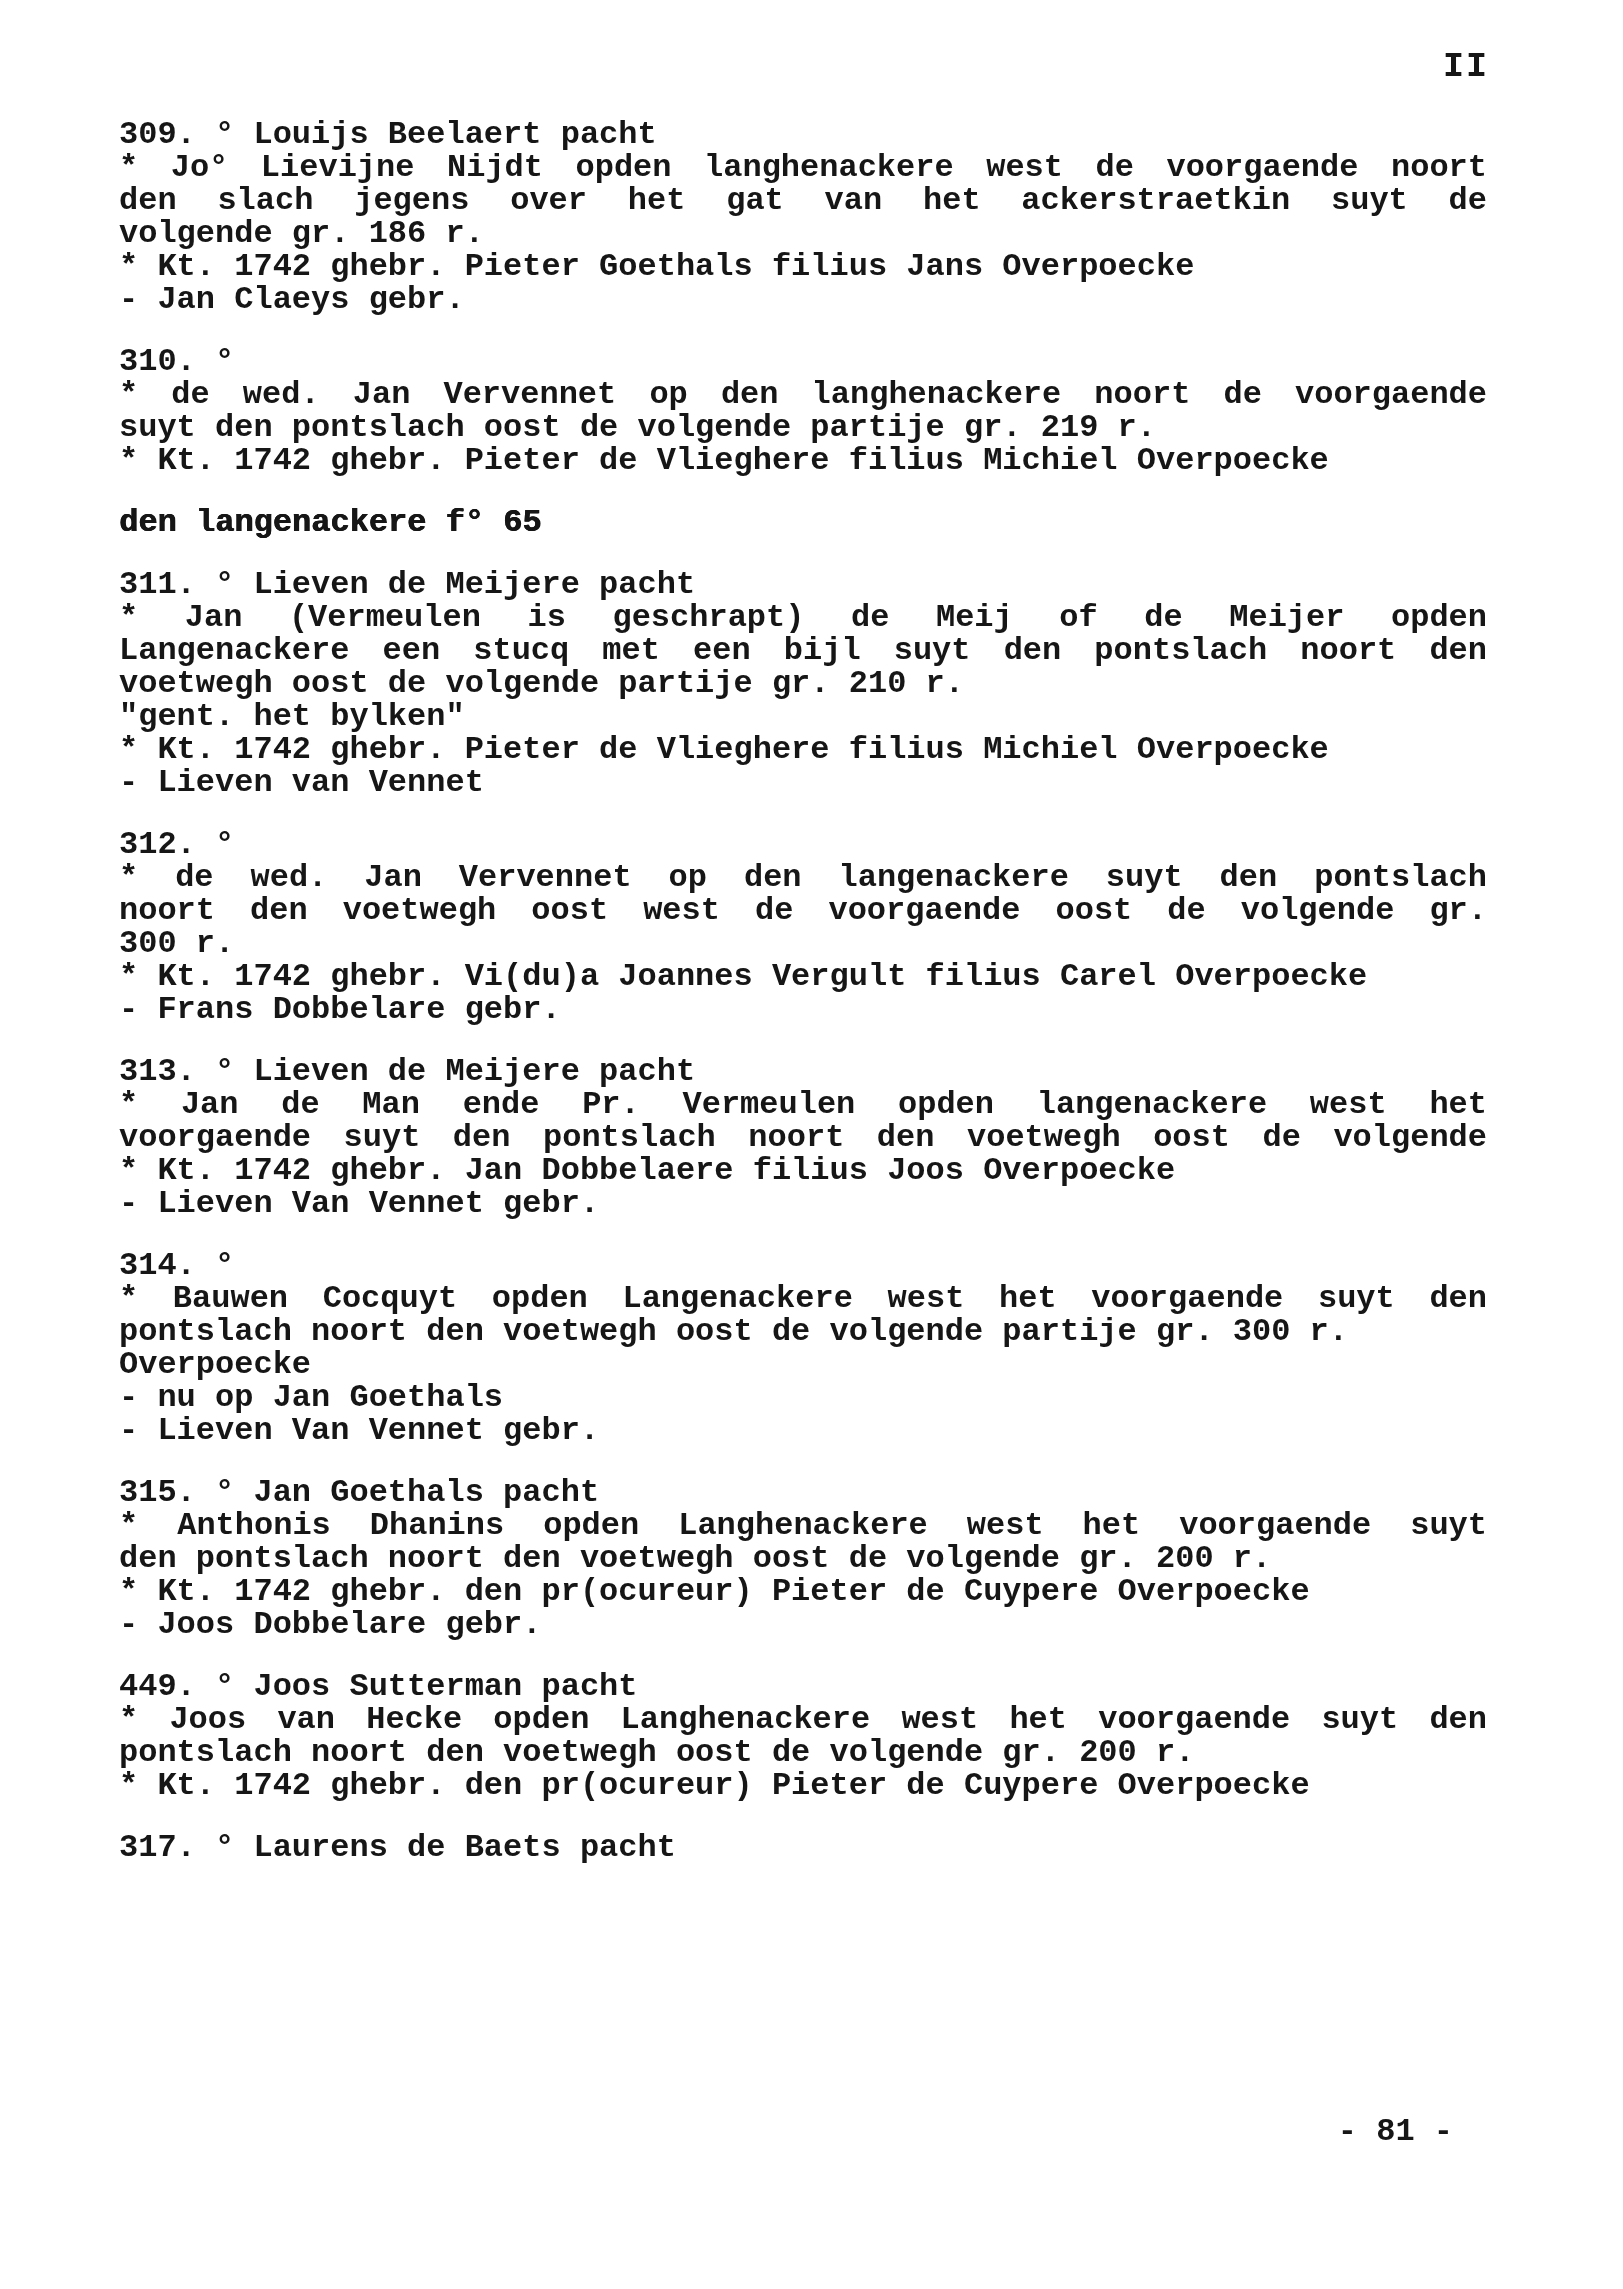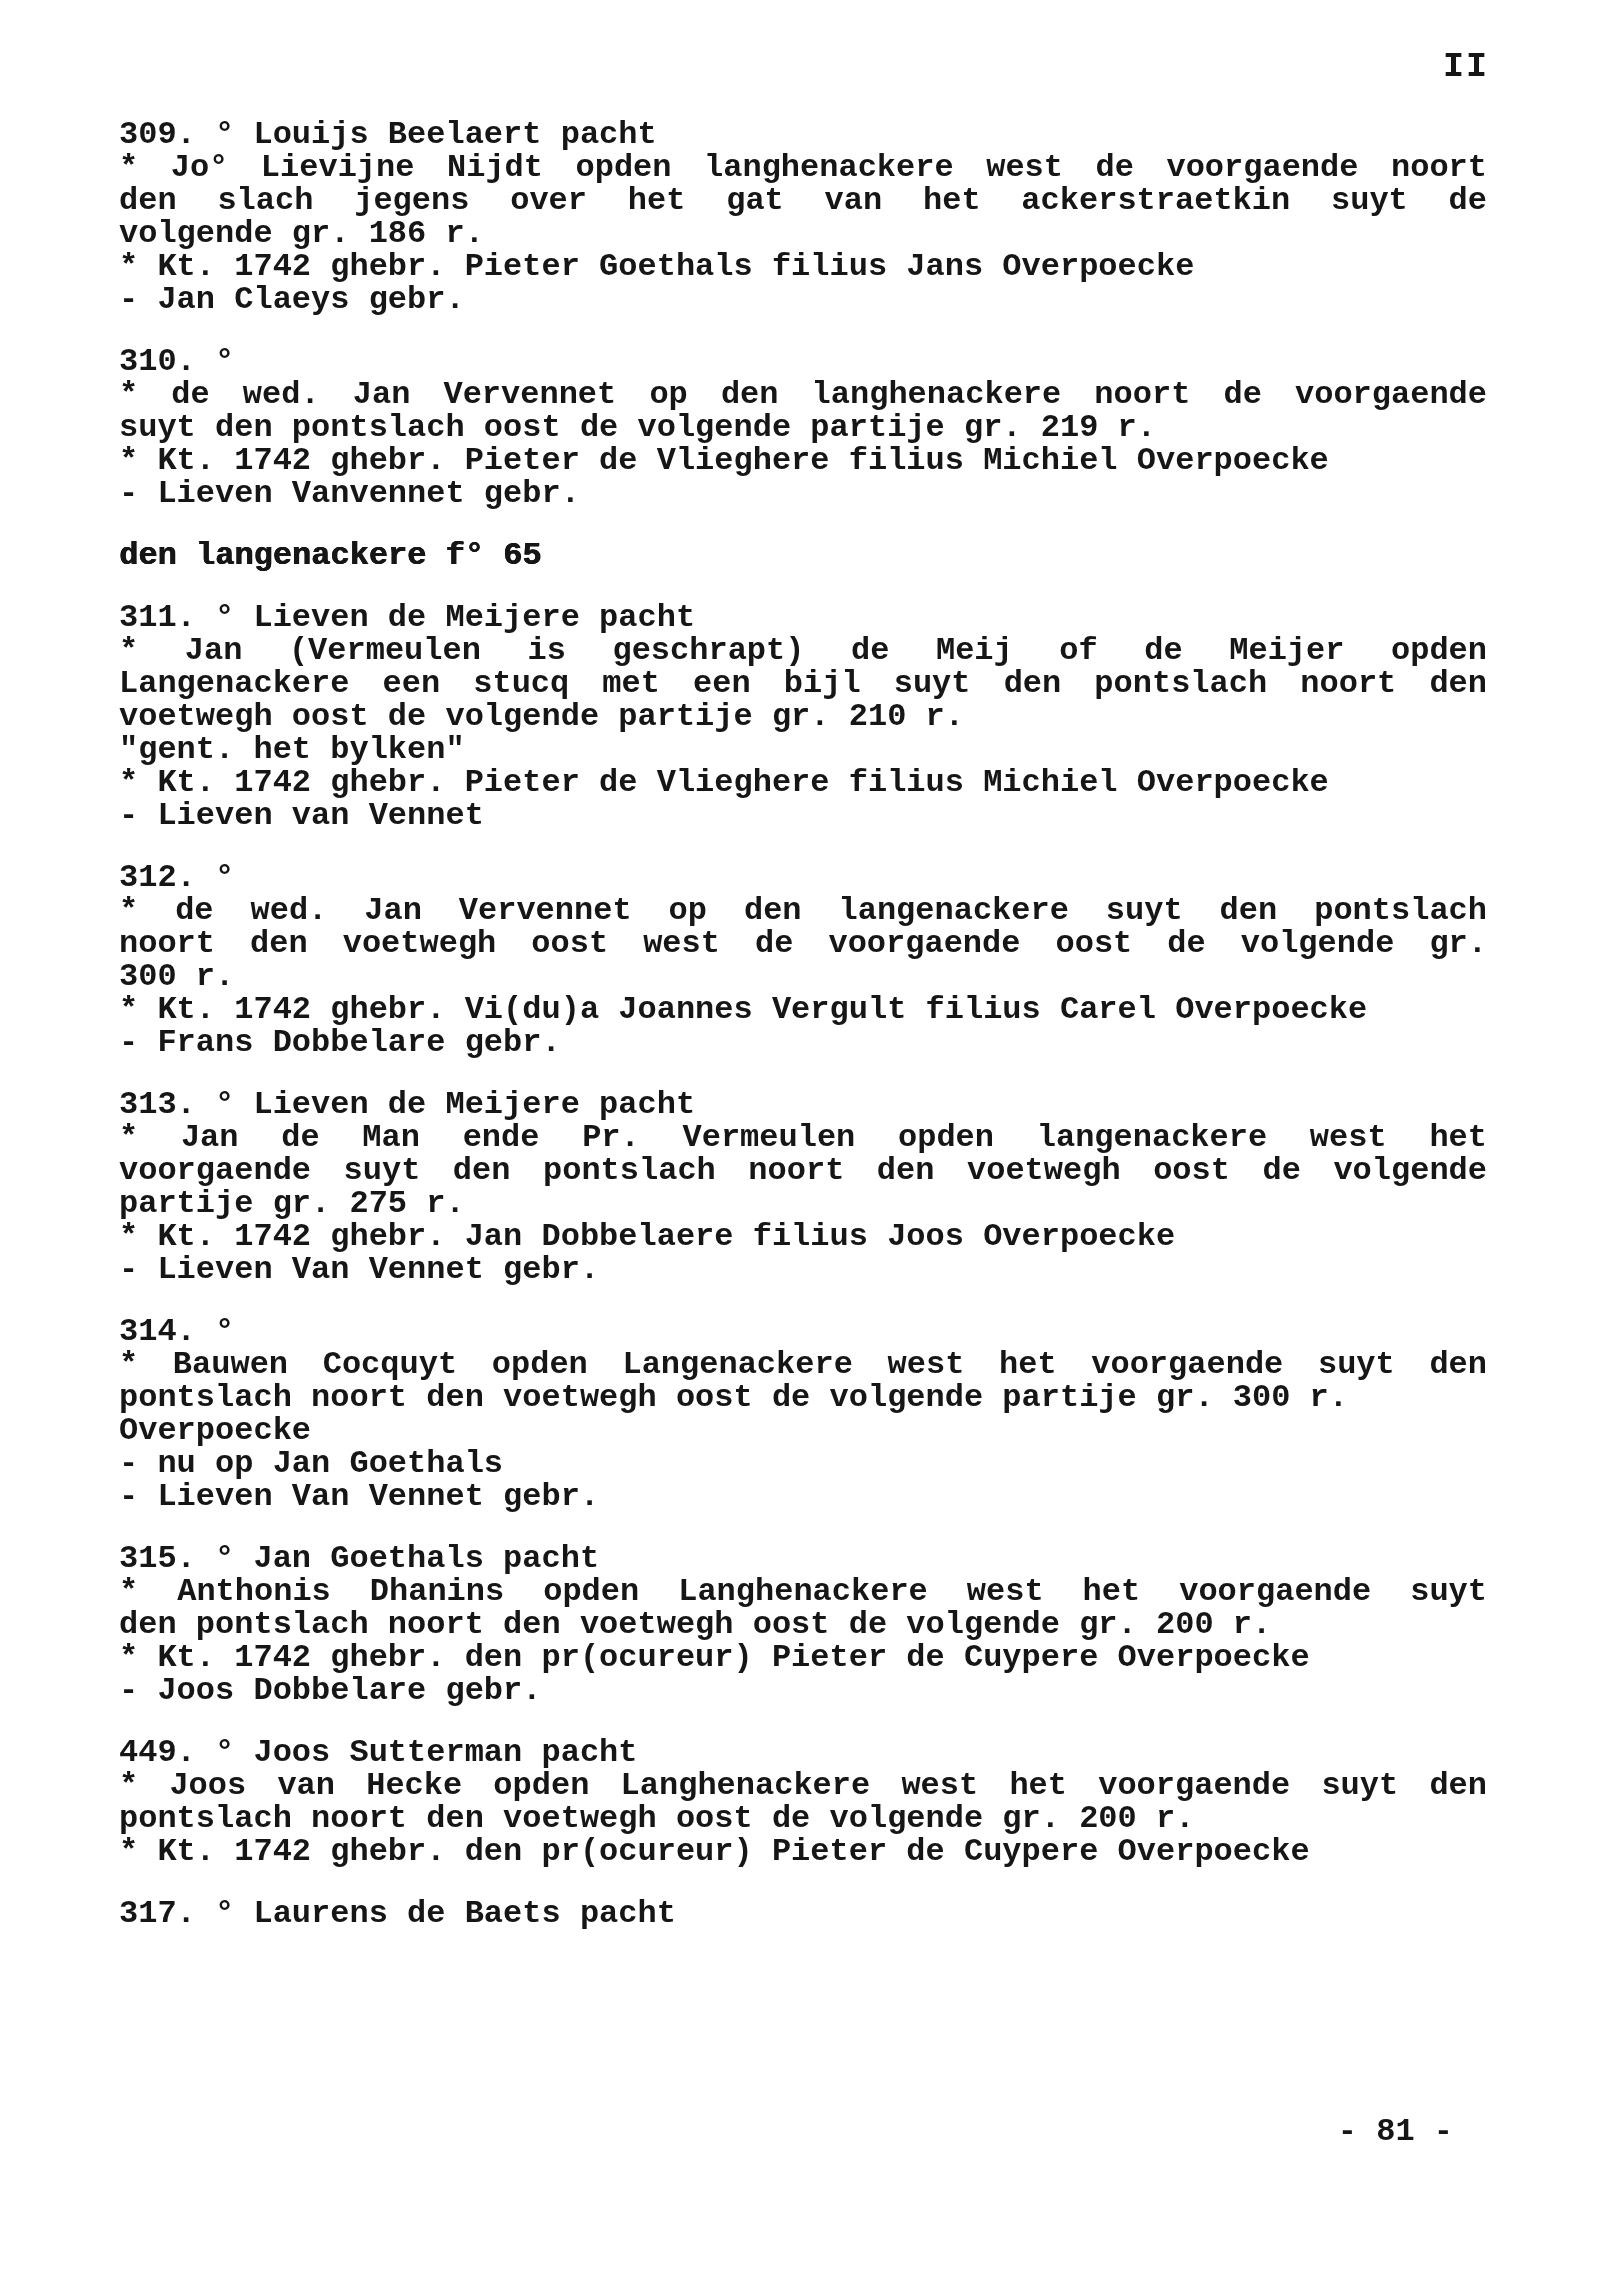--- a/index.html
+++ b/index.html
@@ -73,21 +73,20 @@
         <div class="line j">den slach jegens over het gat van het ackerstraetkin suyt de</div>
         <div class="line">volgende gr. 186 r.</div>
         <div class="line">* Kt. 1742 ghebr. Pieter Goethals filius Jans Overpoecke</div>
         <div class="line">- Jan Claeys gebr.</div>
       </div>
       <div class="block">
         <div class="line">310. °</div>
         <div class="line j">* de wed. Jan Vervennet op den langhenackere noort de voorgaende</div>
         <div class="line">suyt den pontslach oost de volgende partije gr. 219 r.</div>
         <div class="line">* Kt. 1742 ghebr. Pieter de Vlieghere filius Michiel Overpoecke</div>
-        <div class="line">- Lieven Vanvennet gebr.</div>
       </div>
       <div class="block heading">
         <div class="line">den langenackere f° 65</div>
       </div>
       <div class="block">
         <div class="line">311. ° Lieven de Meijere pacht</div>
         <div class="line j">* Jan (Vermeulen is geschrapt) de Meij of de Meijer opden</div>
         <div class="line j">Langenackere een stucq met een bijl suyt den pontslach noort den</div>
         <div class="line">voetwegh oost de volgende partije gr. 210 r.</div>
         <div class="line">"gent. het bylken"</div>
@@ -99,21 +98,20 @@
         <div class="line j">* de wed. Jan Vervennet op den langenackere suyt den pontslach</div>
         <div class="line j">noort den voetwegh oost west de voorgaende oost de volgende gr.</div>
         <div class="line">300 r.</div>
         <div class="line">* Kt. 1742 ghebr. Vi(du)a Joannes Vergult filius Carel Overpoecke</div>
         <div class="line">- Frans Dobbelare gebr.</div>
       </div>
       <div class="block">
         <div class="line">313. ° Lieven de Meijere pacht</div>
         <div class="line j">* Jan de Man ende Pr. Vermeulen opden langenackere west het</div>
         <div class="line j">voorgaende suyt den pontslach noort den voetwegh oost de volgende</div>
-        <div class="line">partije gr. 275 r.</div>
         <div class="line">* Kt. 1742 ghebr. Jan Dobbelaere filius Joos Overpoecke</div>
         <div class="line">- Lieven Van Vennet gebr.</div>
       </div>
       <div class="block">
         <div class="line">314. °</div>
         <div class="line j">* Bauwen Cocquyt opden Langenackere west het voorgaende suyt den</div>
         <div class="line">pontslach noort den voetwegh oost de volgende partije gr. 300 r.</div>
         <div class="line">Overpoecke</div>
         <div class="line">- nu op Jan Goethals</div>
         <div class="line">- Lieven Van Vennet gebr.</div>

